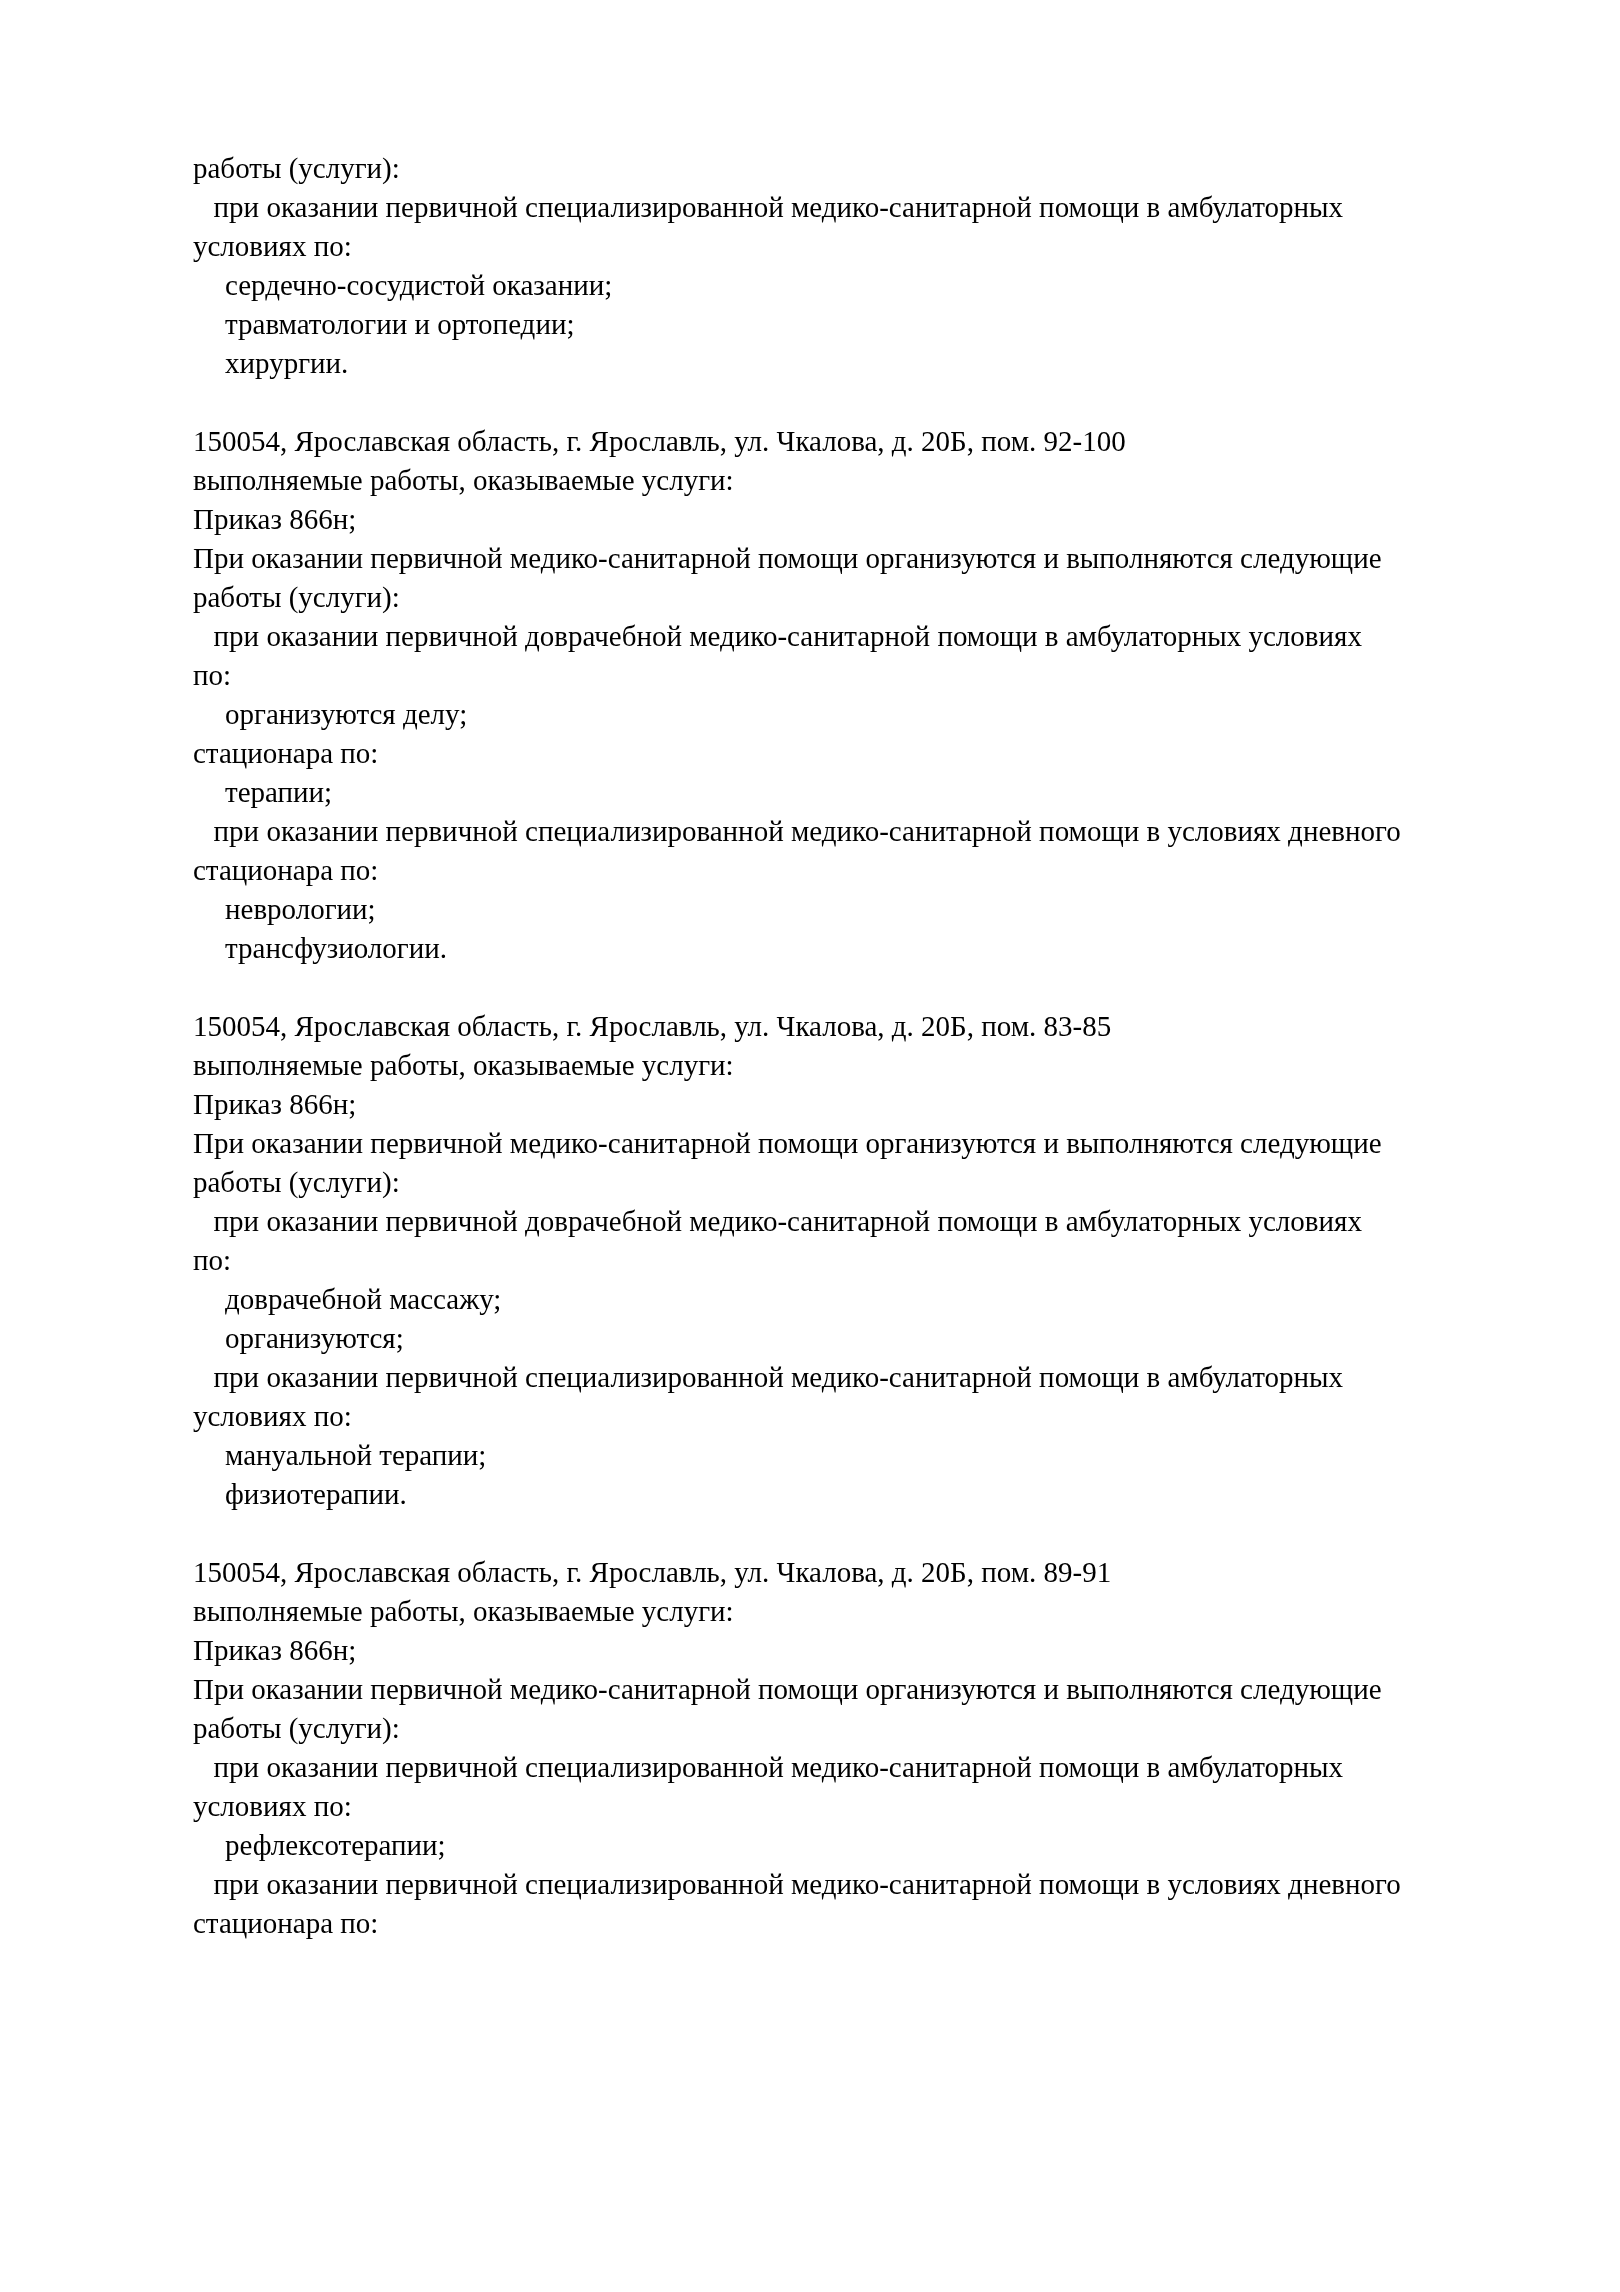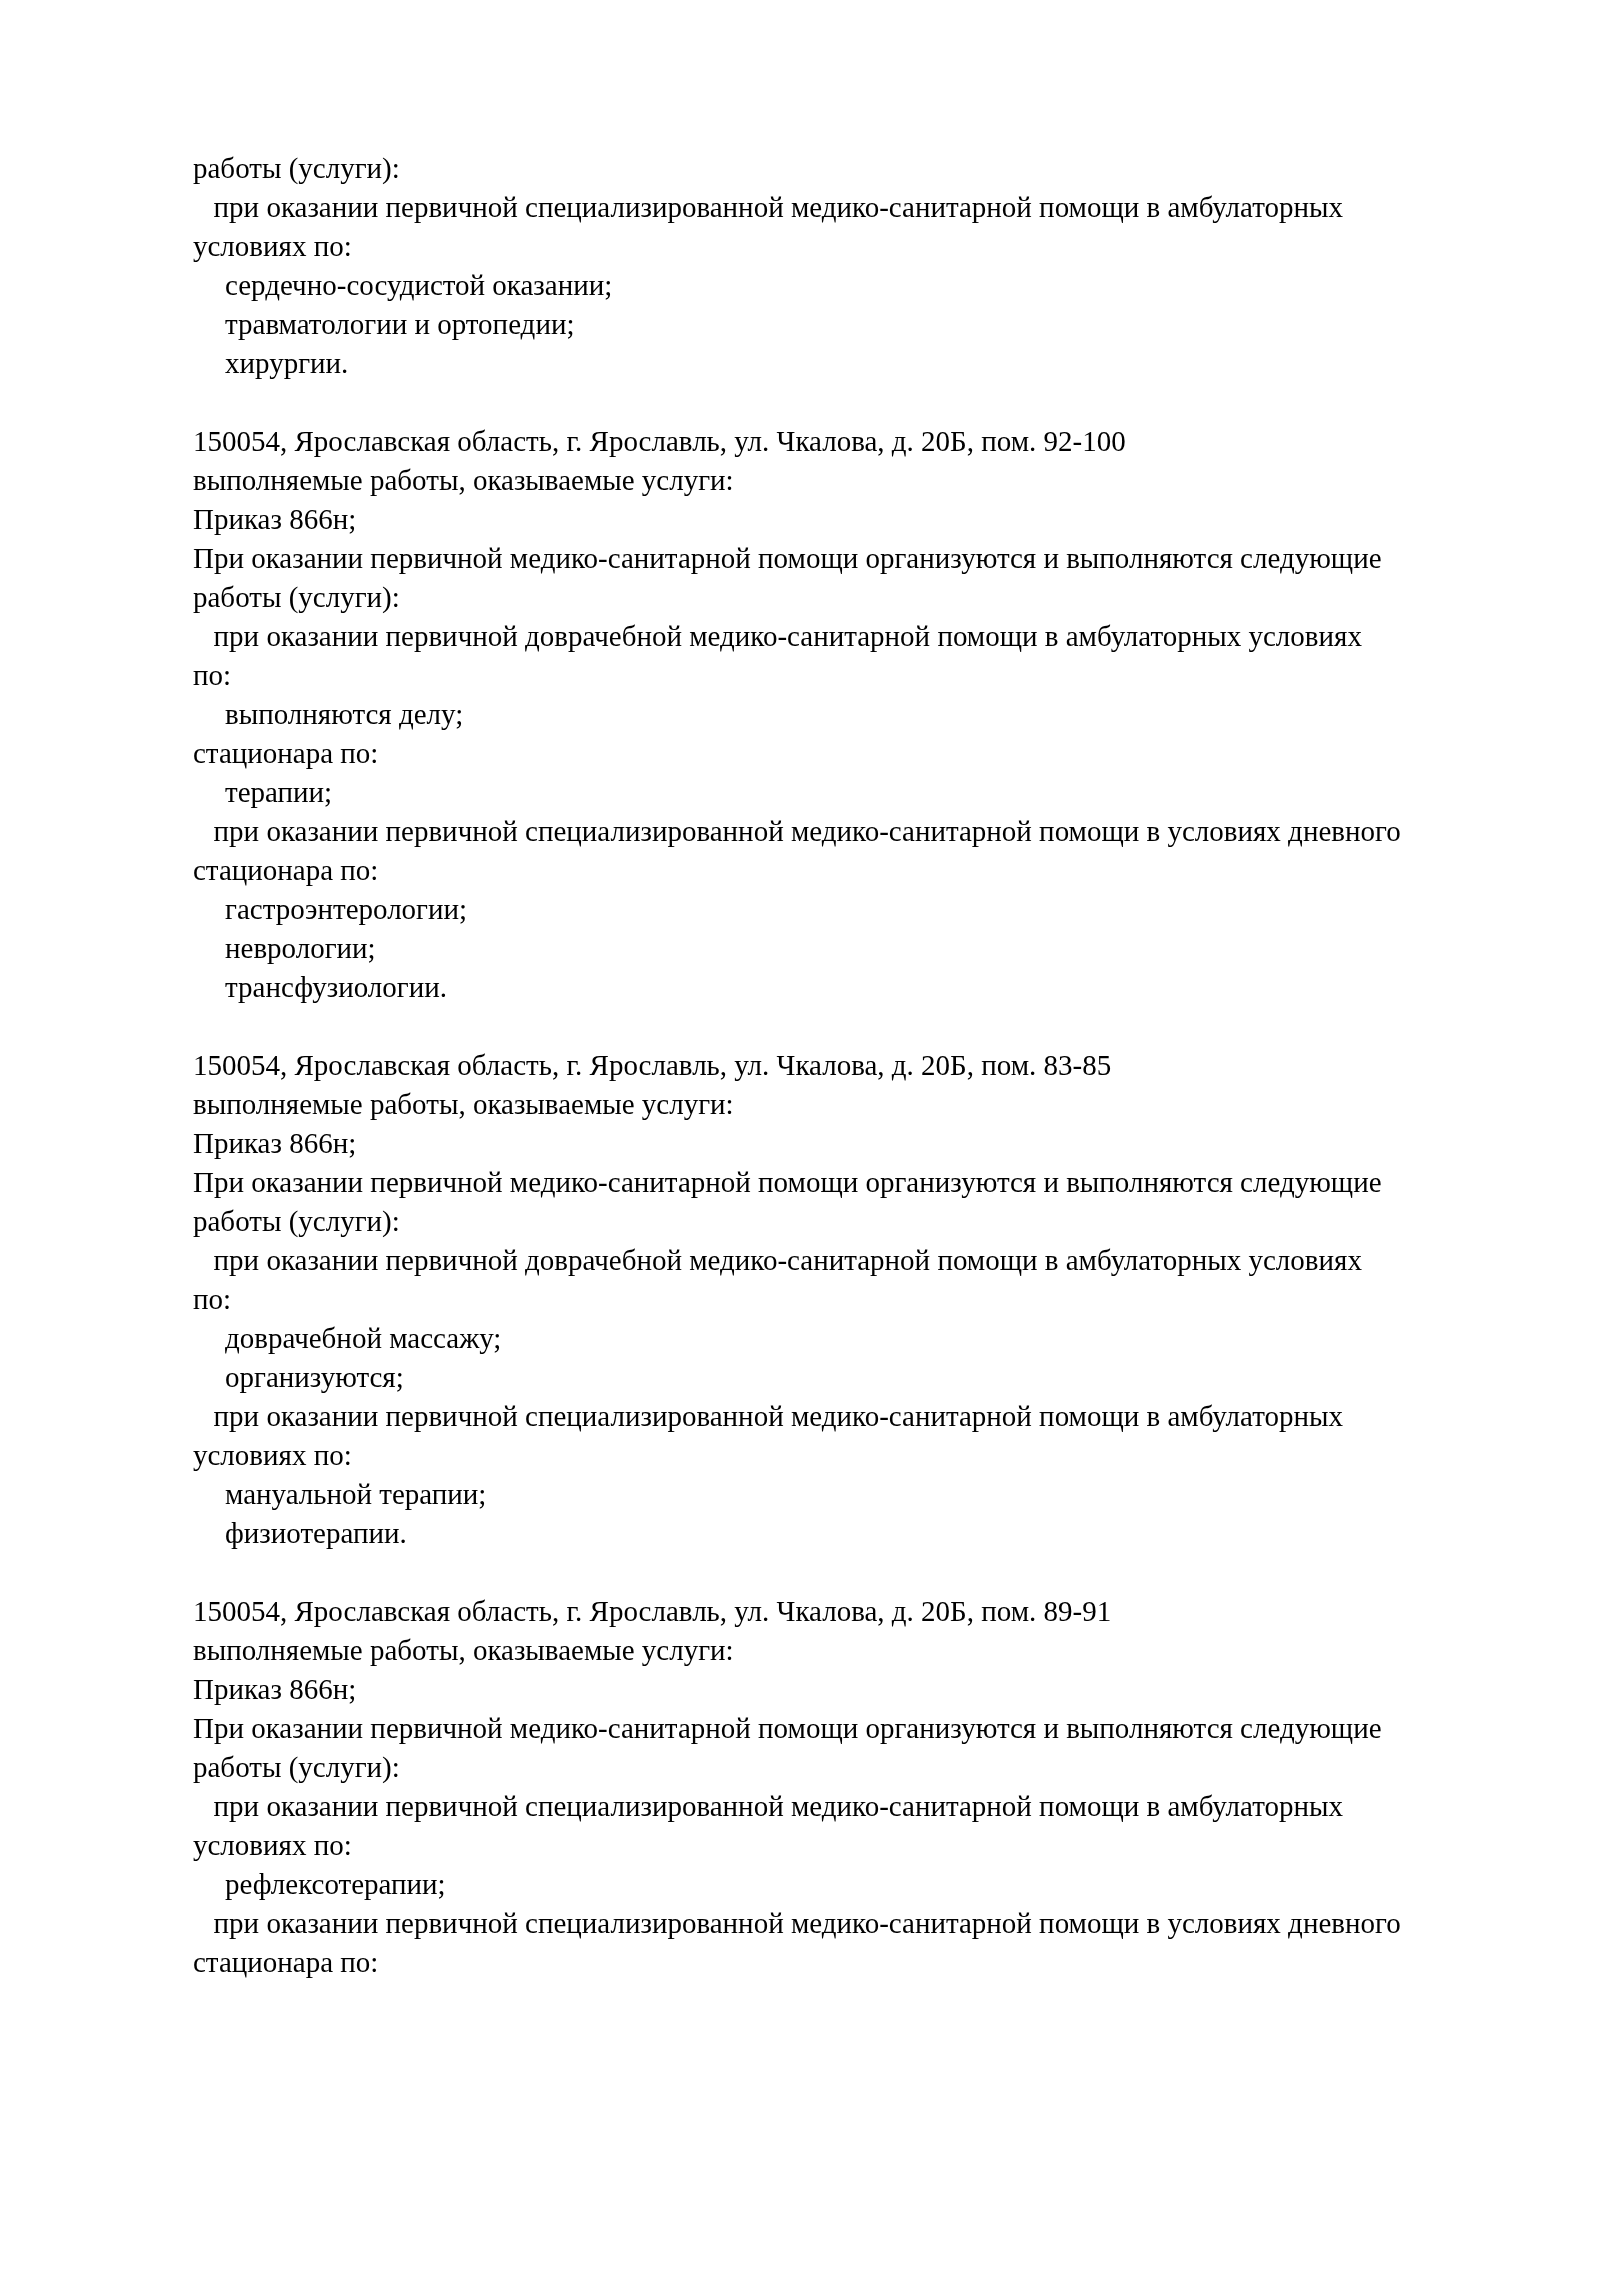--- a/index.html
+++ b/index.html
@@ -48,26 +48,25 @@
         <div class="line ind2">хирургии.</div>
       </div>
       <div class="section">
         <div class="line ind0">150054, Ярославская область, г. Ярославль, ул. Чкалова, д. 20Б, пом. 92-100</div>
         <div class="line ind0">выполняемые работы, оказываемые услуги:</div>
         <div class="line ind0">Приказ 866н;</div>
         <div class="line ind0">При оказании первичной медико-санитарной помощи организуются и выполняются следующие</div>
         <div class="line ind0">работы (услуги):</div>
         <div class="line ind1">при оказании первичной доврачебной медико-санитарной помощи в амбулаторных условиях</div>
         <div class="line ind0">по:</div>
-        <div class="line ind2">выполняются делу;</div>
+        <div class="line ind2">организуются делу;</div>
         <div class="line ind0">стационара по:</div>
         <div class="line ind2">терапии;</div>
         <div class="line ind1">при оказании первичной специализированной медико-санитарной помощи в условиях дневного</div>
         <div class="line ind0">стационара по:</div>
-        <div class="line ind2">гастроэнтерологии;</div>
         <div class="line ind2">неврологии;</div>
         <div class="line ind2">трансфузиологии.</div>
       </div>
       <div class="section">
         <div class="line ind0">150054, Ярославская область, г. Ярославль, ул. Чкалова, д. 20Б, пом. 83-85</div>
         <div class="line ind0">выполняемые работы, оказываемые услуги:</div>
         <div class="line ind0">Приказ 866н;</div>
         <div class="line ind0">При оказании первичной медико-санитарной помощи организуются и выполняются следующие</div>
         <div class="line ind0">работы (услуги):</div>
         <div class="line ind1">при оказании первичной доврачебной медико-санитарной помощи в амбулаторных условиях</div>

